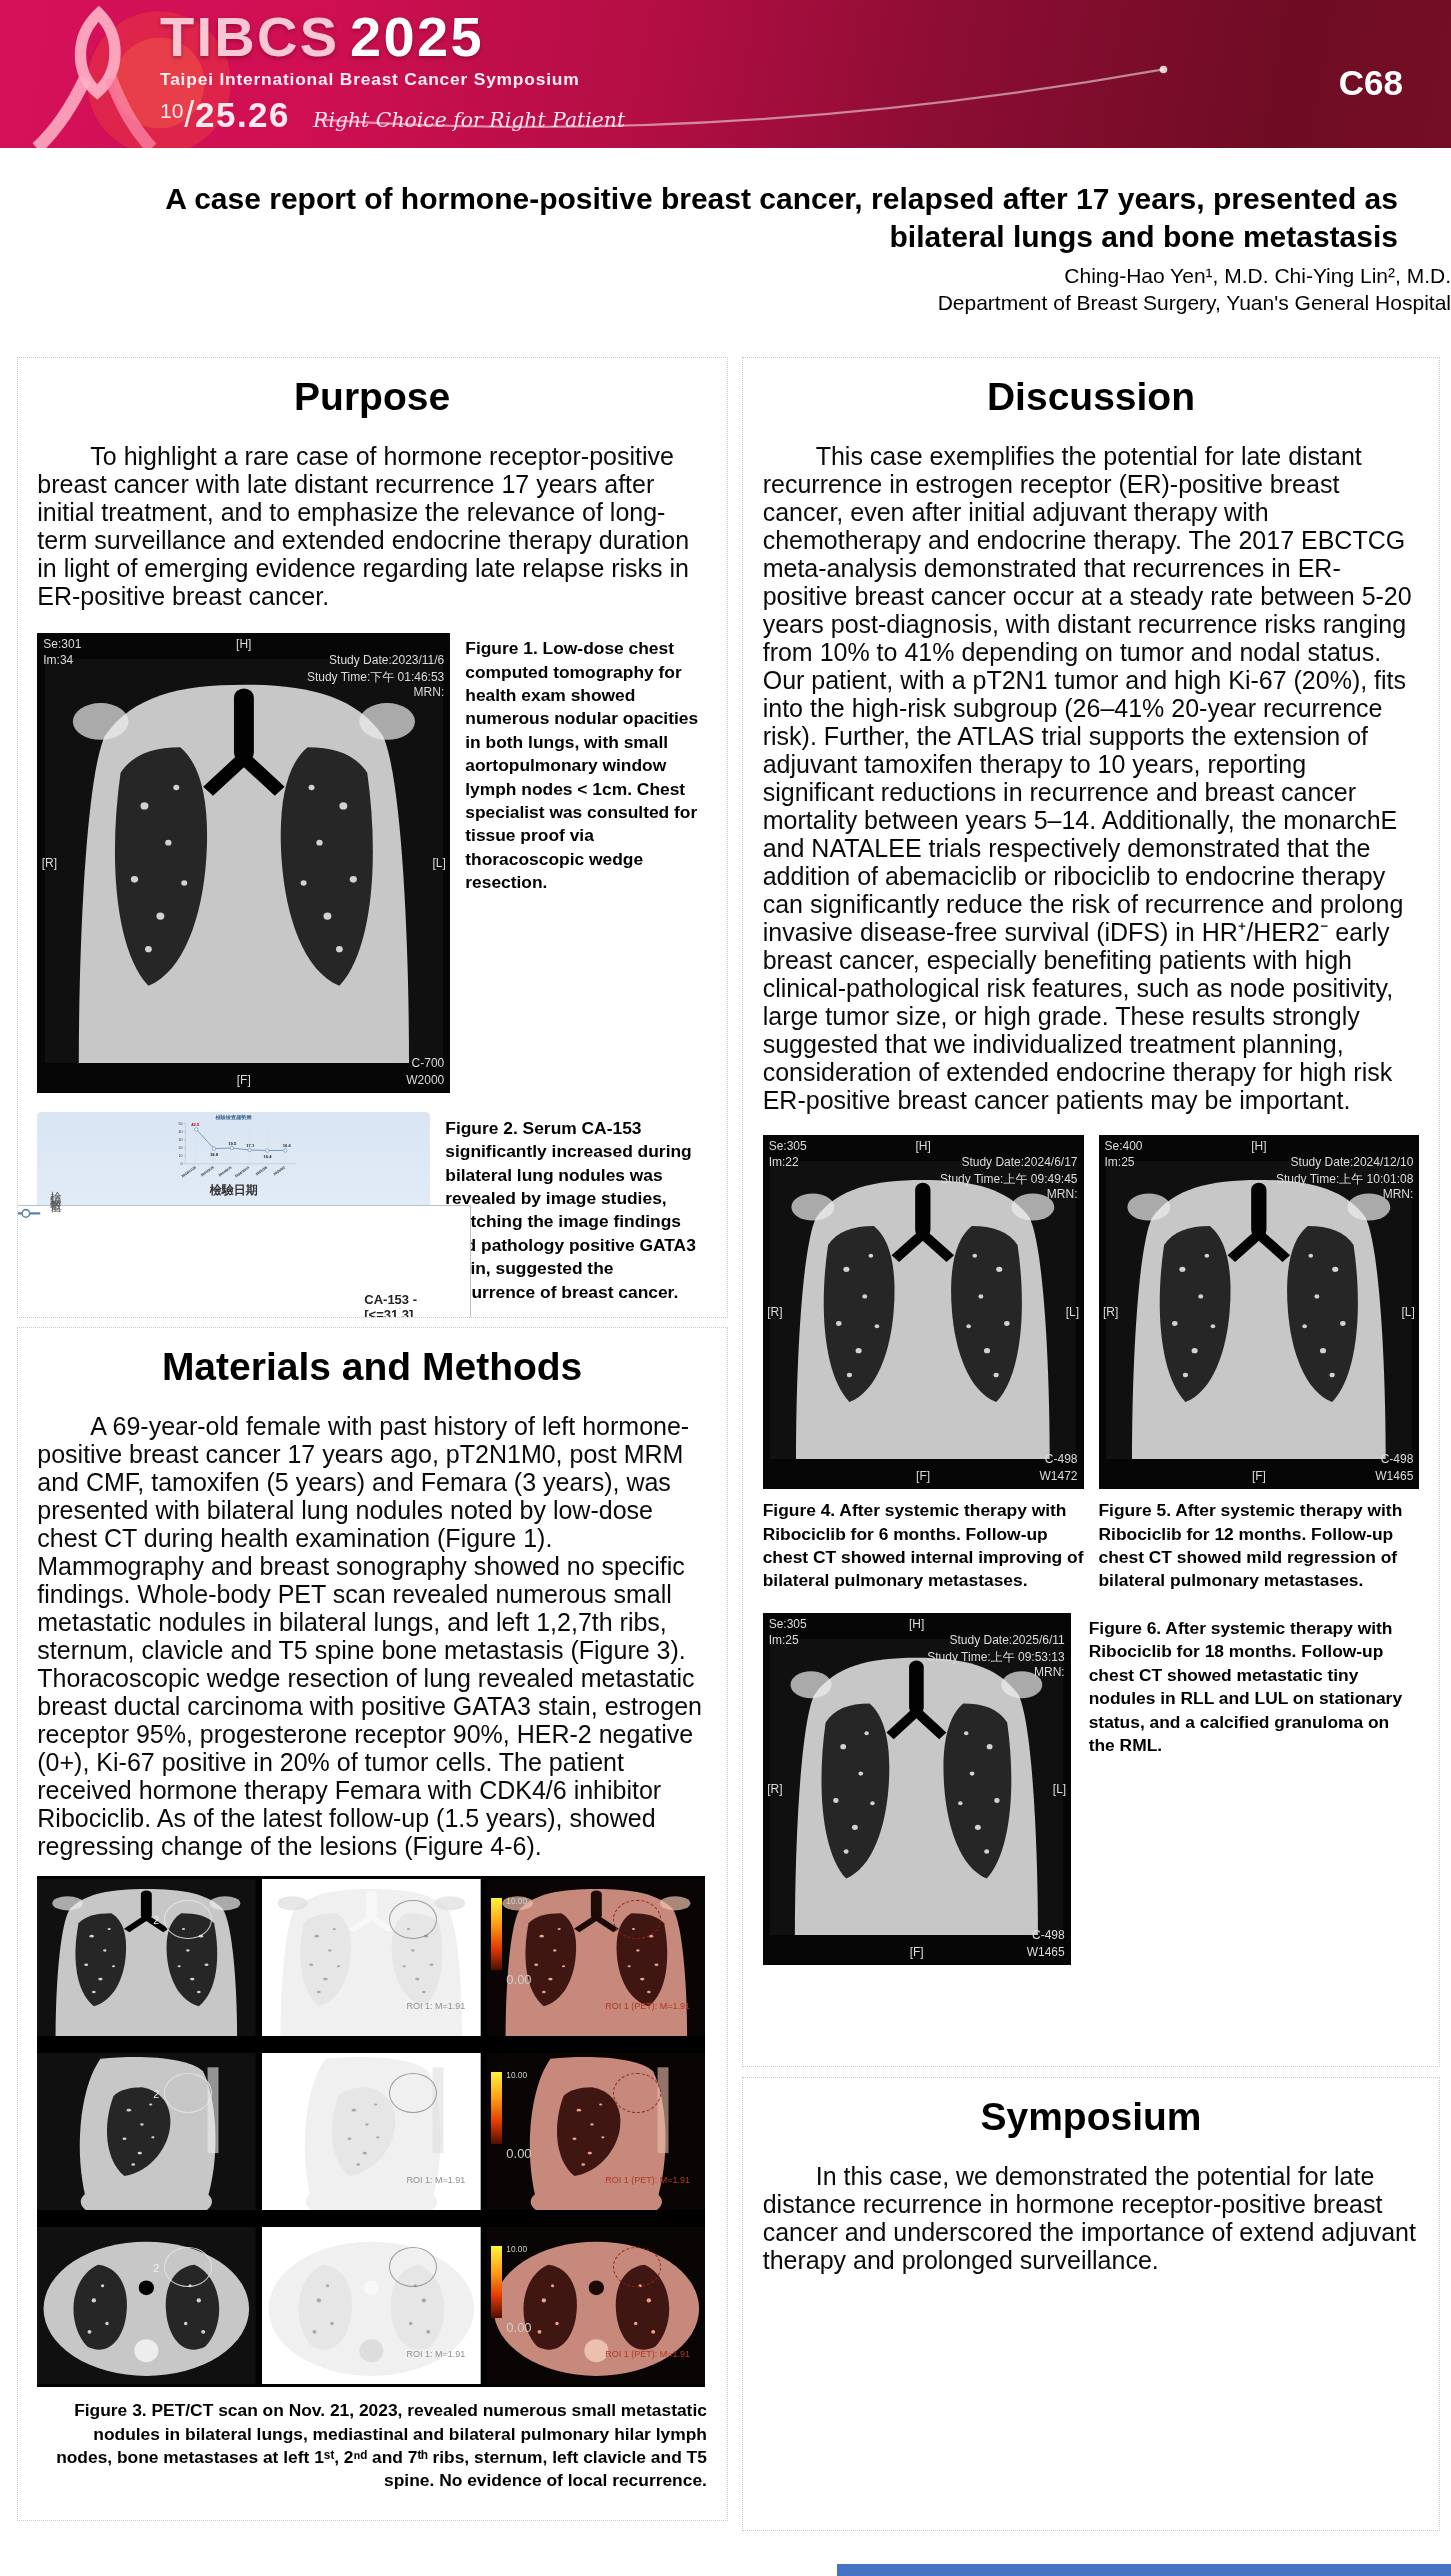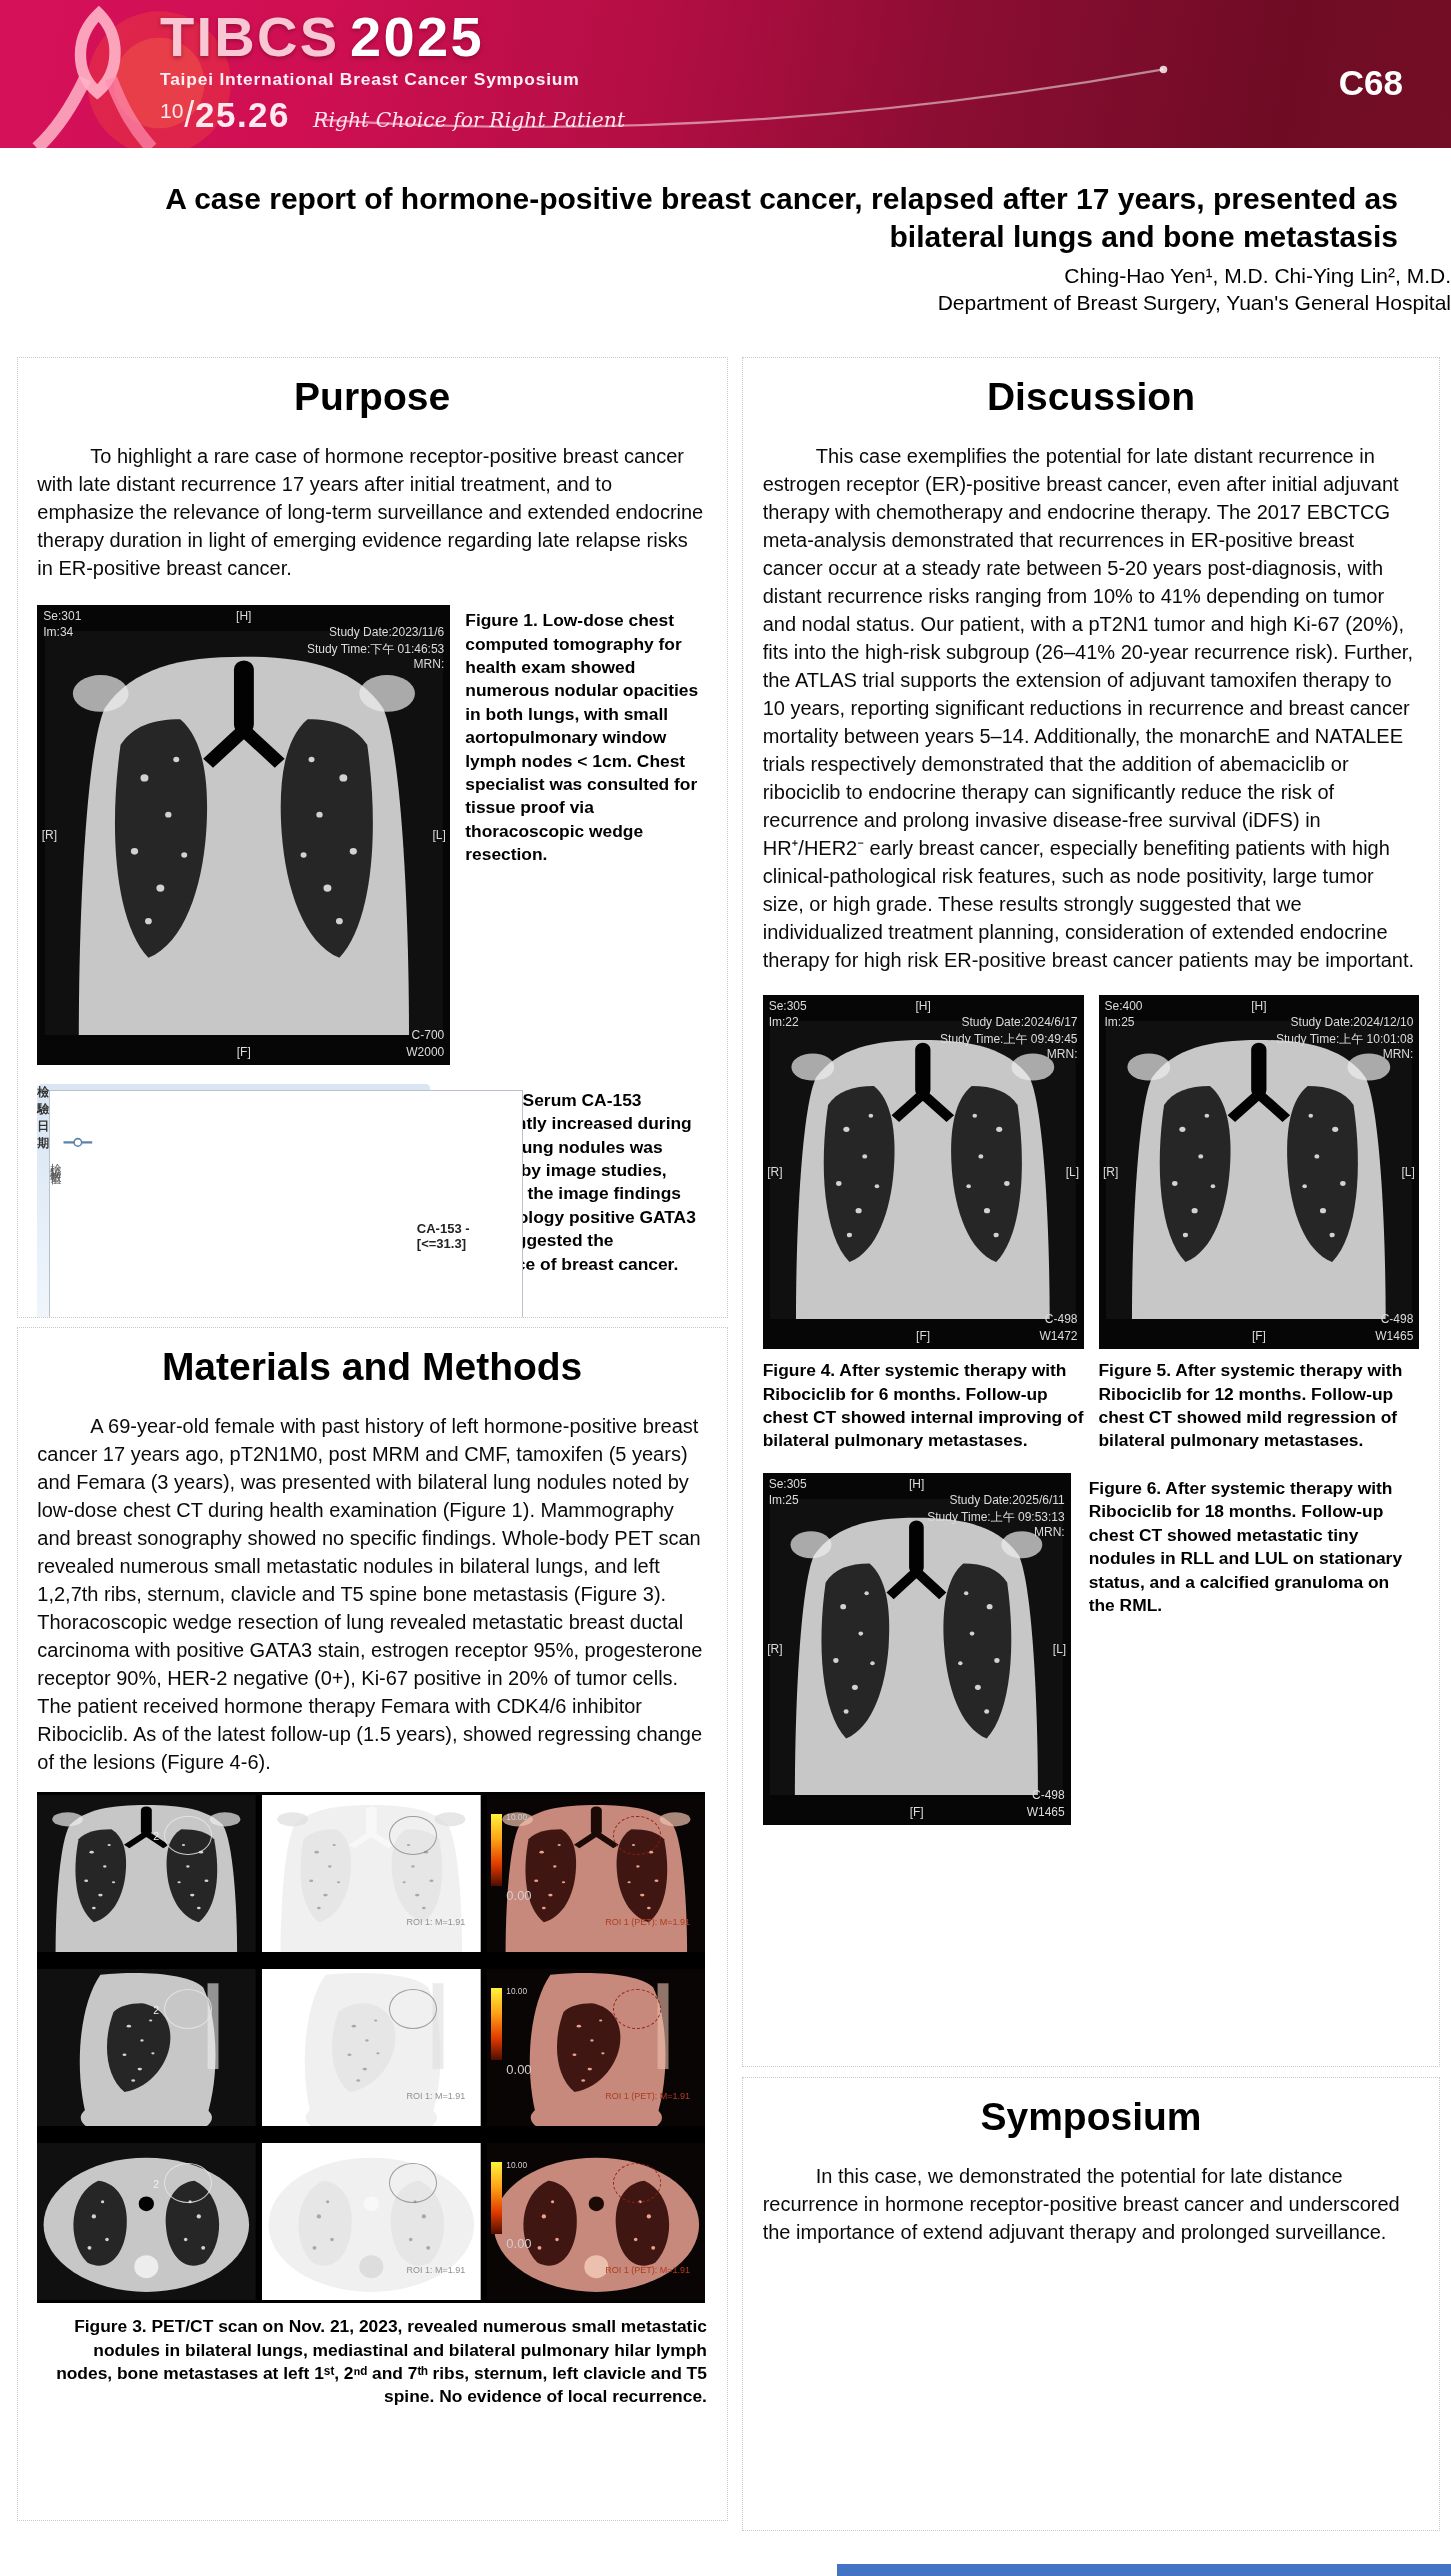--- a/index.html
+++ b/index.html
@@ -28,21 +28,21 @@
   .authors{font-size:21px;margin-top:7.6px;color:#000;}
   .affiliation{font-size:21px;margin-top:3px;color:#000;padding-left:48px;}
 
   
   .box{position:absolute;border:1.5px dotted #c9c9c9;background:#fff;padding:6px 19.7px;box-sizing:border-box;overflow:hidden;}
   .box-purpose{left:16.6px;top:357px;width:711px;height:961px;}
   .box-materials{left:16.6px;top:1327px;width:711px;height:1194px;}
   .box-discussion{left:742px;top:357px;width:698px;height:1710px;}
   .box-conclusion{left:742px;top:2077px;width:698px;height:454px;}
   .sec-heading{font-size:39px;font-weight:700;text-align:center;margin:10.6px 0 23px 0;color:#000;}
-  .body-text{font-size:20px;font-weight:500;line-height:28px;text-indent:53px;margin:0;color:#0a0a0a;text-align:left;}
+  .body-text{font-size:25px;font-weight:500;line-height:28px;text-indent:53px;margin:0;color:#0a0a0a;text-align:left;}
 
   
   .fig-row{display:flex;gap:15px;margin-top:23px;align-items:flex-start;}
   .fig-caption{font-size:17.4px;font-weight:700;line-height:23.4px;color:#000;}
   .ct-frame{position:relative;background:#060606;flex:none;overflow:hidden;}
   .ct-frame .ct-visual{position:absolute;left:7.6px;right:7.6px;top:26px;bottom:30px;}
   .ct-visual svg{width:100%;height:100%;display:block;}
   .ov{position:absolute;font-size:12px;color:#dcdcdc;white-space:nowrap;}
   .ov.tl1{left:6px;top:4.5px;}  .ov.tl2{left:6px;top:20.4px;}
   .ov.tc{left:50%;top:4.5px;transform:translateX(-50%);}
@@ -55,21 +55,21 @@
   
   .v-ct{--bg:#101010;--body:#c7c7c7;--lung:#262626;--speck:#d2d2d2;--air:#020202;--bone:#ededed;}
   .v-pet{--bg:#ffffff;--body:#f0f0f0;--lung:#e6e6e6;--speck:#a8a8a8;--air:#f8f8f8;--bone:#dddddd;}
   .v-fused{--bg:#0a0505;--body:#c6897b;--lung:#3f1611;--speck:#eda08c;--air:#1c0a06;--bone:#ecc0ae;}
 
   
   .fr-fig1{width:393px;height:460px;padding-left:20px;}
   .fig-row .fig-caption{flex:1;padding-top:4.5px;}
   .chart-panel{width:393px;height:297px;flex:none;border-radius:4.5px;position:relative;
      background:linear-gradient(180deg,#d9e5f3 0%,#e8f0f9 55%,#f7fafd 100%);
-     display:flex;flex-direction:row;}
+     display:flex;flex-direction:column;align-items:center;}
   .chart-panel svg{width:393px;height:198px;display:block;}
   svg text{font-family:"Liberation Sans",sans-serif;}
   .chart-ylabel{position:absolute;left:10.6px;top:70px;writing-mode:vertical-rl;text-orientation:upright;
      font-size:11.3px;color:#555;letter-spacing:3.8px;}
   .chart-xlabel{font-size:12px;font-weight:700;color:#333;margin-top:0px;}
   .chart-legend{margin-top:6px;background:#fff;border:0.8px solid #b9c2cc;padding:2.3px 12px;
      display:inline-flex;align-items:center;gap:6px;font-size:13px;font-weight:700;color:#222;}
 
   
   .pet-grid{margin-top:16.6px;width:668px;height:511px;background:#000;display:grid;

